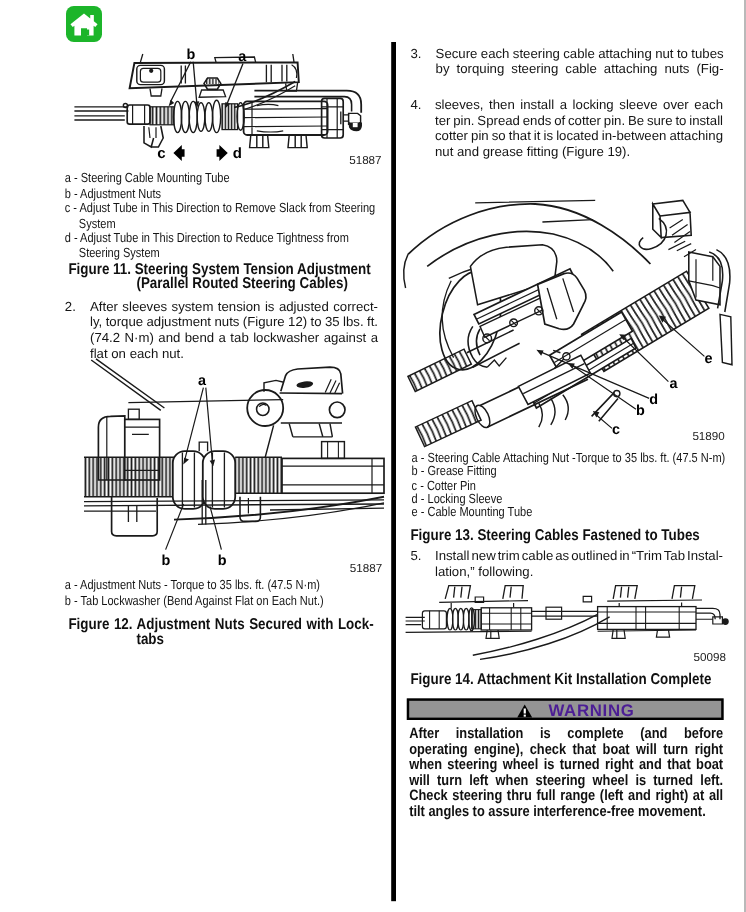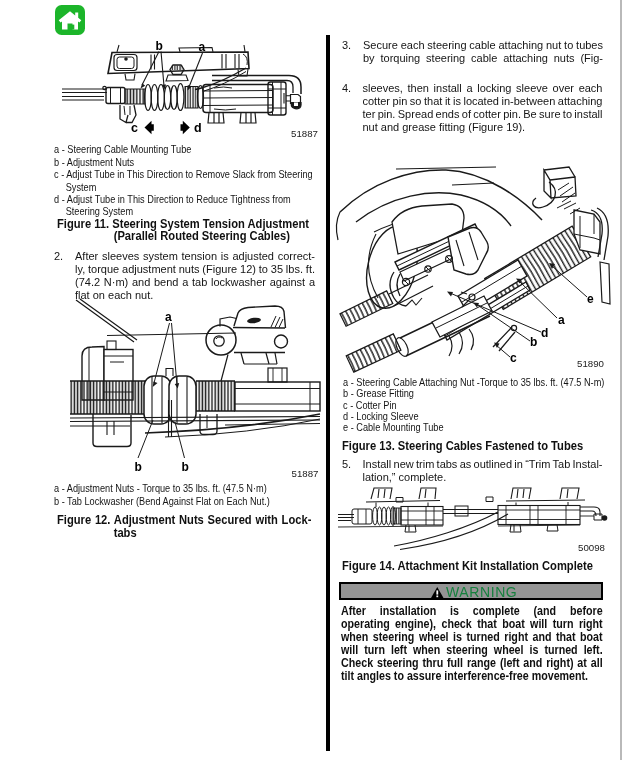--- a/index.html
+++ b/index.html
@@ -63,53 +63,53 @@
 <div style="margin-left:21px;width:240px">
 <div class="jl">Secure each steering cable attaching nut to tubes</div>
 <div class="jl">by torquing steering cable attaching nuts (Fig-</div>
 </div>
 </div>
 
 <div class="abs body11" style="left:342px;top:82.1px;width:261px">
 <span class="num">4.</span>
 <div style="margin-left:20.5px;width:240px">
 <div class="jl">sleeves, then install a locking sleeve over each</div>
+<div class="jl">ter pin. Spread ends of cotter pin. Be sure to install</div>
 <div class="jl">cotter pin so that it is located in-between attaching</div>
-<div class="jl">ter pin. Spread ends of cotter pin. Be sure to install</div>
 <div>nut and grease fitting (Figure 19).</div>
 </div>
 </div>
 
 <div class="abs cap" style="left:342.5px;top:377px;line-height:11.3px">
 <div>a - Steering Cable Attaching Nut -Torque to 35 lbs. ft. (47.5 N-m)</div>
 <div>b - Grease Fitting</div>
 <div>c - Cotter Pin</div>
 <div>d - Locking Sleeve</div>
 <div>e - Cable Mounting Tube</div>
 </div>
 
 <div class="abs figcap" style="left:341.7px;top:438.8px;line-height:13px">Figure 13. Steering Cables Fastened to Tubes</div>
 
 <div class="abs body11" style="left:342px;top:457.8px;width:261px;line-height:13.1px">
 <span class="num">5.</span>
 <div style="margin-left:20.5px;width:240px">
-<div class="jl">Install new trim tabs as outlined in “Trim Tab Instal-</div>
-<div>lation,” complete.</div>
+<div class="jl">Install new trim cable as outlined in “Trim Tab Instal-</div>
+<div>lation,” following.</div>
 </div>
 </div>
 
 <div class="abs figcap" style="left:341.7px;top:558.5px;line-height:13px">Figure 14. Attachment Kit Installation Complete</div>
 
 <div class="abs" style="left:338.5px;top:581.7px;width:264px;height:18.7px;background:#949494;border:2px solid #000;box-sizing:border-box"></div>
 <svg class="abs" style="left:430.5px;top:586.8px" width="12.5" height="11.5" viewBox="0 0 12.5 11.5">
 <path d="M6.25 0 L12.5 11 L0 11 Z" fill="#000"></path>
 <rect x="5.4" y="3.4" width="1.8" height="4.2" fill="#fff"></rect>
 <rect x="5.4" y="8.5" width="1.8" height="1.7" fill="#fff"></rect>
 </svg>
-<div class="abs" style="left:446px;top:584px;font-weight:normal;font-size:14px;letter-spacing:0.6px;color:#15803d">WARNING</div>
+<div class="abs" style="left:457px;top:584px;font-weight:bold;font-size:14px;letter-spacing:0.6px;color:#4c1d95">WARNING</div>
 
 <div class="abs" style="left:341px;top:605.1px;width:306px;font-weight:bold;font-size:12.5px;line-height:12.9px;transform:scaleX(0.855);transform-origin:0 0;color:#101010">
 <div class="jl">After installation is complete (and before</div>
 <div class="jl">operating engine), check that boat will turn right</div>
 <div class="jl">when steering wheel is turned right and that boat</div>
 <div class="jl">will turn left when steering wheel is turned left.</div>
 <div class="jl">Check steering thru full range (left and right) at all</div>
 <div>tilt angles to assure interference-free movement.</div>
 </div>
 

